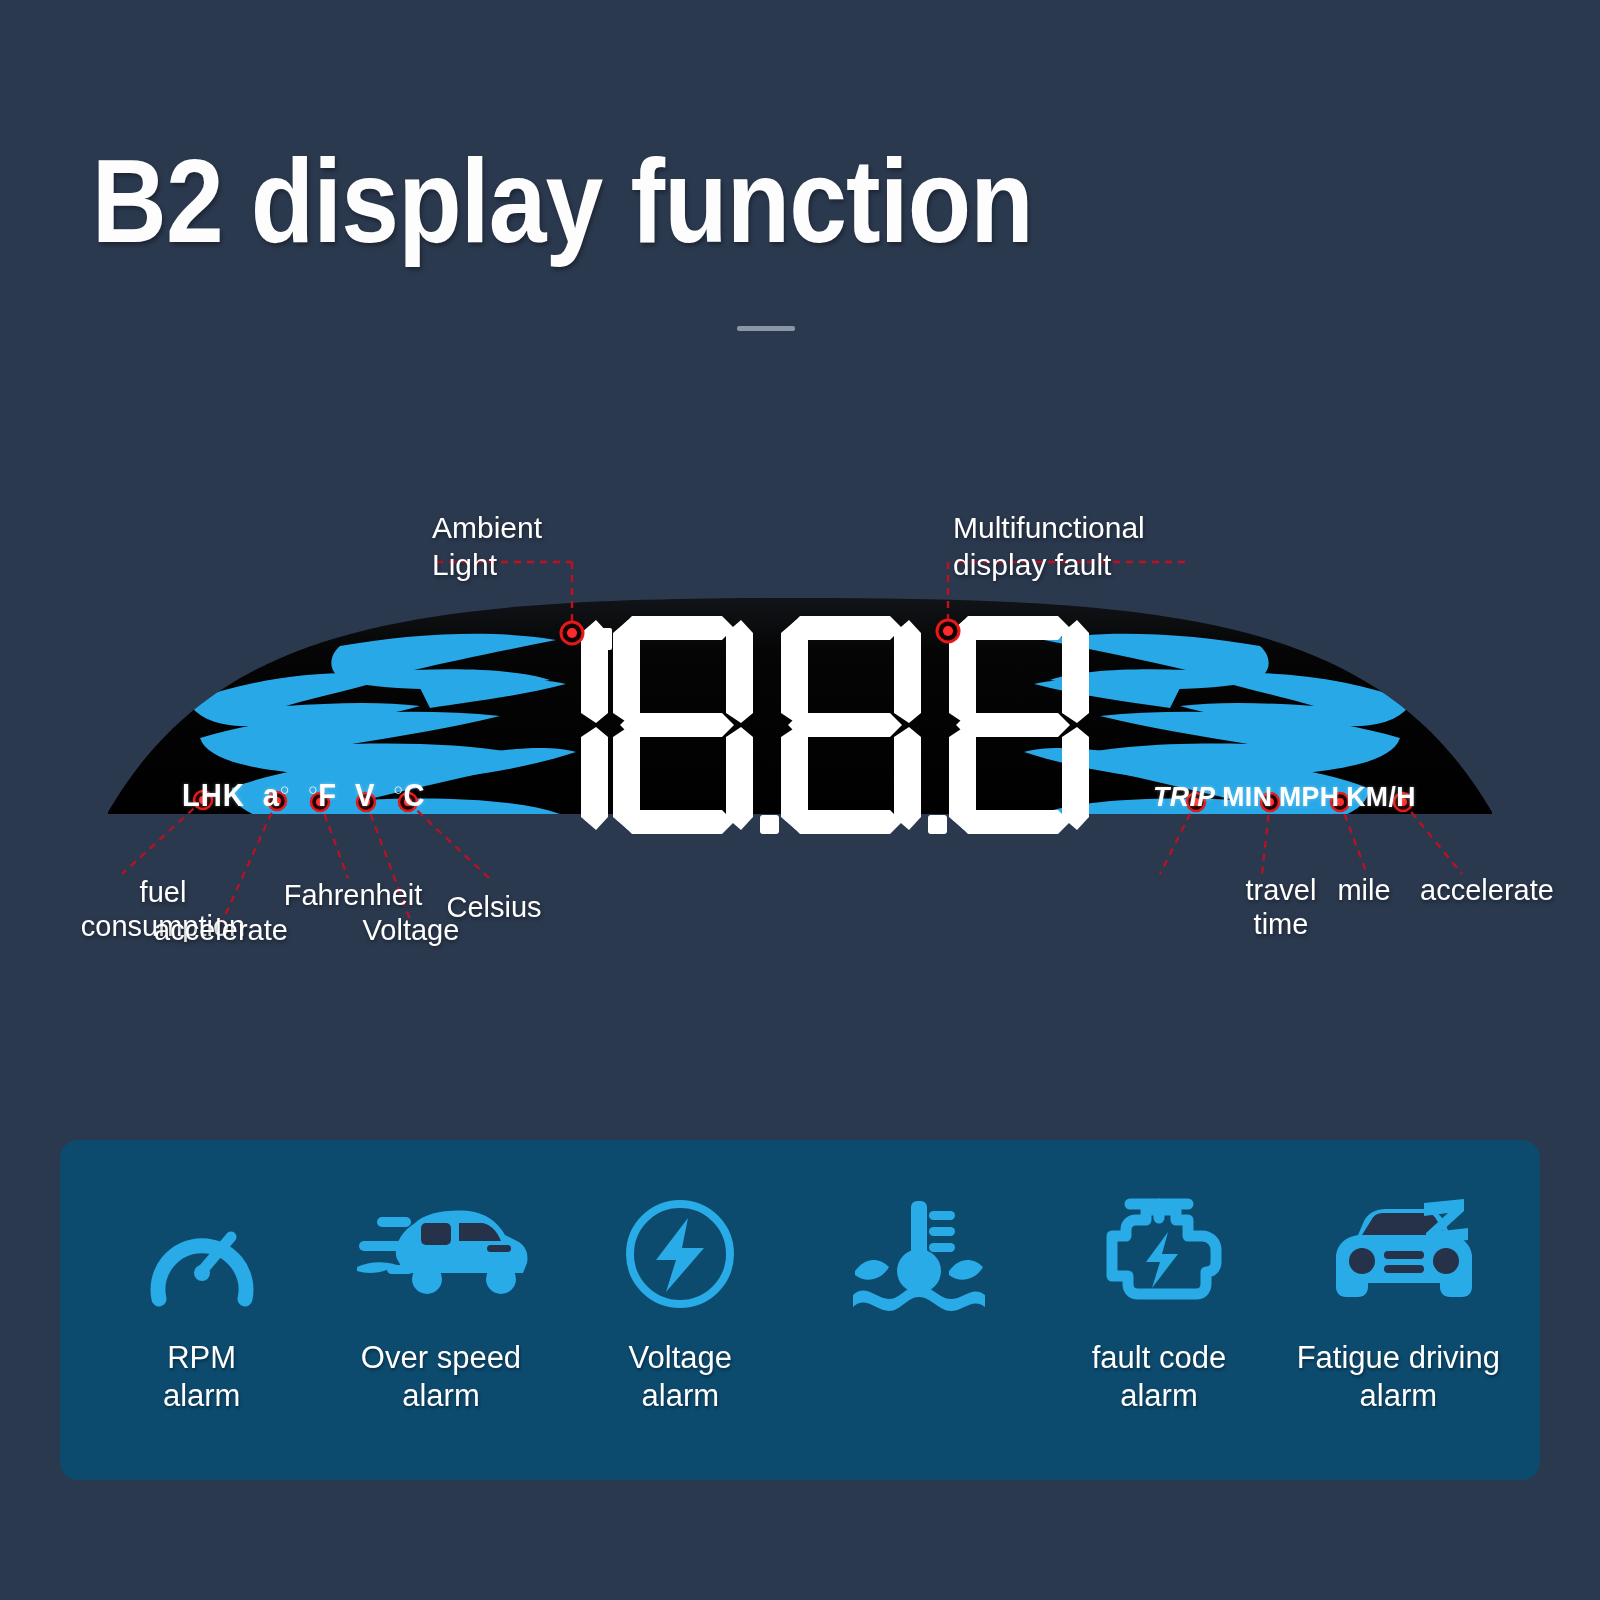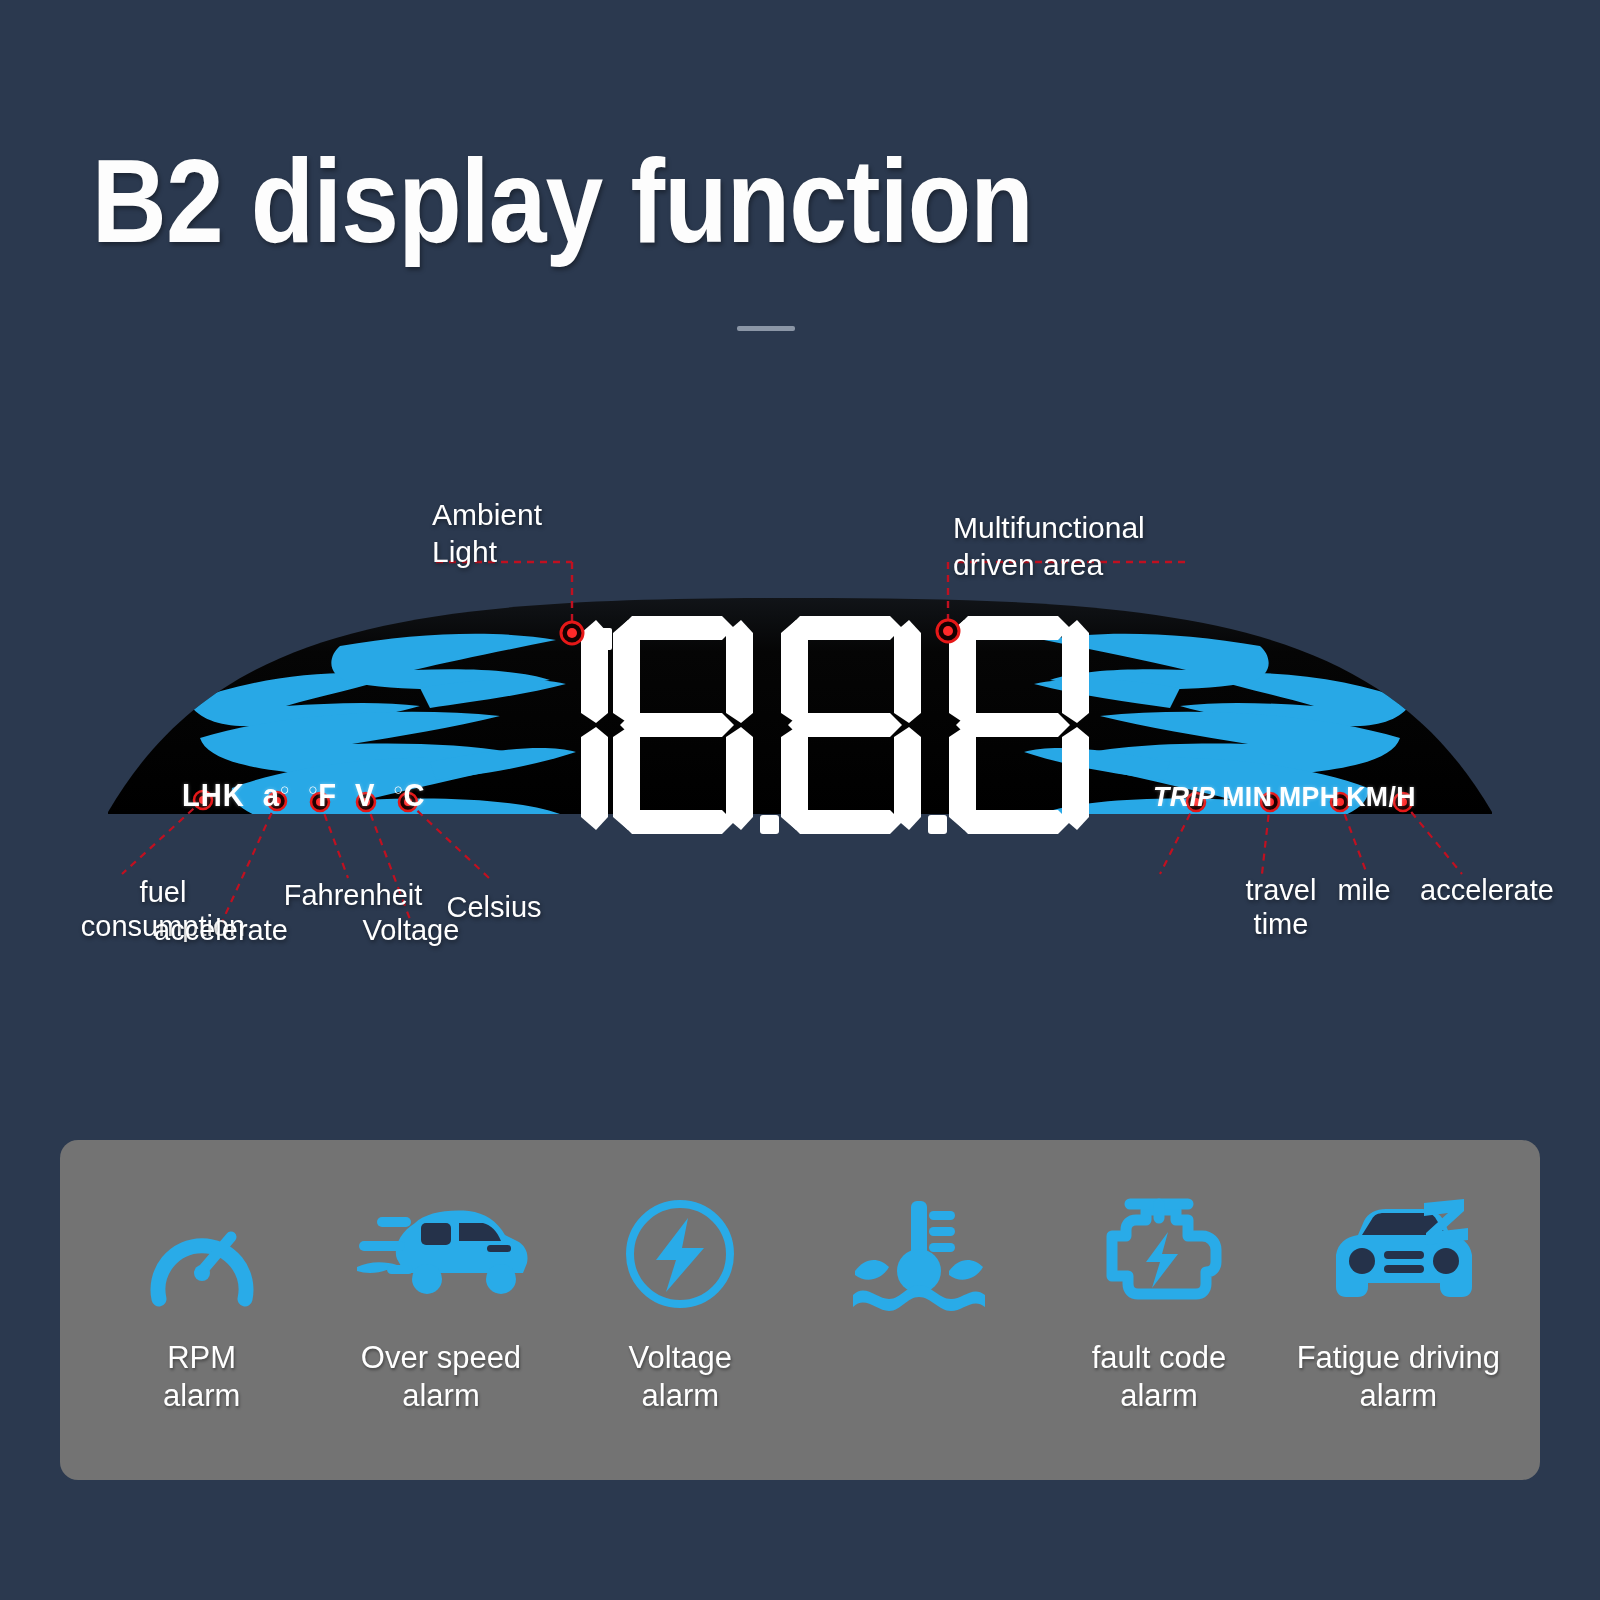--- a/index.html
+++ b/index.html
@@ -38,21 +38,21 @@
   
   .callout {
     position:absolute;
     color:#ffffff;
     font-size:30px;
     line-height:1.22;
     text-shadow:1px 2px 4px rgba(0,0,0,.45);
     white-space:nowrap;
   }
 
-  #callout-ambient-light { left:432px; top:27px; }
+  #callout-ambient-light { left:432px; top:40px; }
   #callout-multifunctional-display { left:953px; top:40px; }
 
   .lower-callout { position:absolute; font-size:29px; color:#fff;
      text-shadow:1px 2px 4px rgba(0,0,0,.45); white-space:nowrap; text-align:center; line-height:1.18;}
 
   #callout-fuel-consumption { left:48px; top:405px; width:230px; }
   #callout-accelerate      { left:128px; top:443px; width:186px; }
   #callout-fahrenheit      { left:233px; top:408px; width:240px; }
   #callout-voltage         { left:331px; top:443px; width:160px; }
   #callout-celsius         { left:409px; top:408px; width:170px;margin-top:12px; }
@@ -74,21 +74,21 @@
   #indicators-left  { left:182px; top:308px; font-size:31px; letter-spacing:1px; transform:scaleX(0.94); transform-origin:left center;}
   #indicators-right { left:1153px; top:311px; font-size:28px; letter-spacing:0.5px; transform:scaleX(0.95); transform-origin:left center;}
   #indicators-right .trip { font-style:italic; font-weight:bold; margin-right:7px; }
   #indicators-right span.unit { margin-right:7px; }
   .deg { font-size:0.52em; vertical-align:super; }
 
   
   #features-panel {
     position:absolute; left:60px; top:1140px;
     width:1480px; height:340px;
-    background:#737373;
+    background:#0c4a6e;
     border-radius:18px;
     display:flex;
     align-items:flex-start;
     justify-content:space-between;
     padding:55px 22px 0 22px;
   }
   .feature {
     flex:1 1 0;
     display:flex;
     flex-direction:column;
@@ -296,21 +296,21 @@
   <div id="indicators-right" class="led-indicator">
     <span class="trip unit">TRIP</span><span class="unit">MIN</span><span class="unit">MPH</span><span class="unit">KM/H</span>
   </div>
 
   <div class="callout" id="callout-ambient-light">
     <div>Ambient</div>
     <div>Light</div>
   </div>
   <div class="callout" id="callout-multifunctional-display">
     <div>Multifunctional</div>
-    <div>driven area</div>
+    <div>display fault</div>
   </div>
 
   <div class="lower-callout" id="callout-fuel-consumption" style="white-space:pre-line;">fuel
 consumption</div>
   <div class="lower-callout" id="callout-accelerate">accelerate</div>
   <div class="lower-callout" id="callout-fahrenheit">Fahrenheit</div>
   <div class="lower-callout" id="callout-voltage">Voltage</div>
   <div class="lower-callout" id="callout-celsius">Celsius</div>
 
   <div class="lower-callout" id="callout-travel-time" style="white-space:pre-line;">travel

